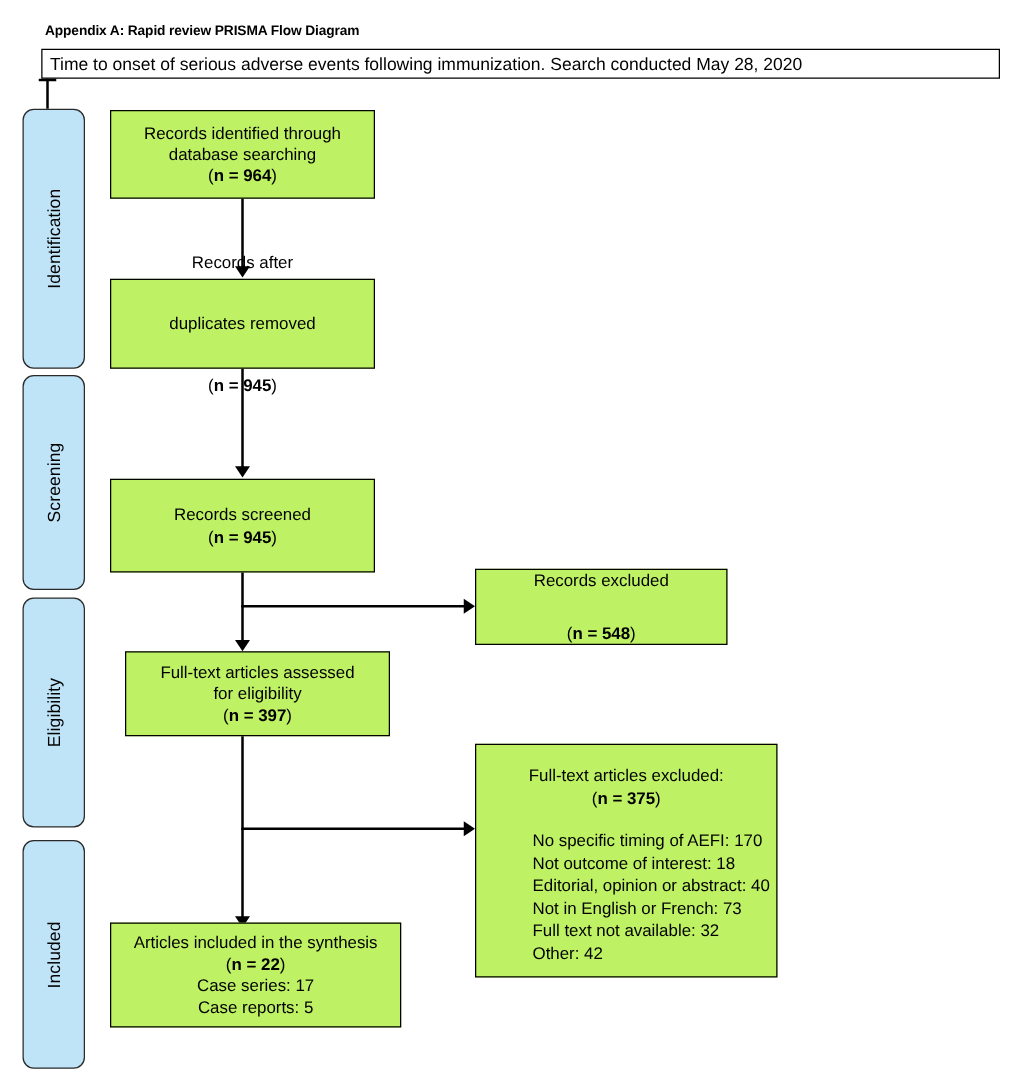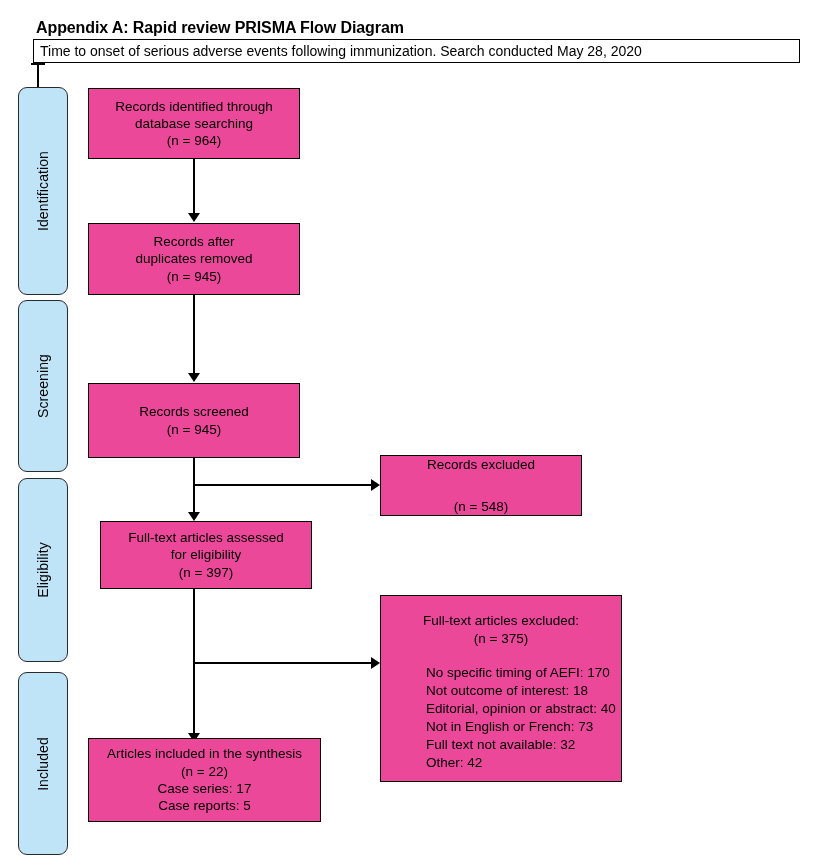--- a/index.html
+++ b/index.html
@@ -17,21 +17,21 @@
     height: 860px;
     background: #ffffff;
     overflow: hidden;
   }
 
   
   .page-title {
     position: absolute;
     left: 36px;
     top: 19px;
-    font-size: 16px;
+    font-size: 11px;
     font-weight: bold;
     letter-spacing: -0.1px;
     white-space: nowrap;
   }
   .header-box {
     position: absolute;
     left: 33px;
     top: 39px;
     width: 767px;
     height: 24px;
@@ -81,33 +81,33 @@
     transform: rotate(-90deg);
     white-space: nowrap;
     font-size: 14px;
     letter-spacing: 0.1px;
   }
 
   
   .fbox {
     position: absolute;
     border: 1.3px solid #000000;
-    background: #ec4899;
+    background: #bef264;
     box-sizing: border-box;
     display: flex;
     flex-direction: column;
     align-items: center;
     justify-content: center;
     text-align: center;
     font-size: 13.5px;
     line-height: 1.28;
     padding: 2px 6px;
   }
   .fbox .ln { display: block; white-space: nowrap; }
-  .nbold { font-weight: normal; }
+  .nbold { font-weight: bold; }
 
   
   .fbox.boxed-list {
     display: block;
     padding: 0;
   }
   .excl-head {
     text-align: center;
     padding-top: 16px;
     font-size: 13.5px;
@@ -178,21 +178,21 @@
 
   <div class="fbox" style="left:88px; top:88px; width:212px; height:71px;">
     <span class="ln">Records identified through</span>
     <span class="ln">database searching</span>
     <span class="ln"><span>(</span><span class="nbold">n = 964</span><span>)</span></span>
   </div>
 
   <div class="vline" style="left:193px; top:159px; height:56px;"></div>
   <div class="arrow-down" style="left:188px; top:213px;"></div>
 
-  <div class="fbox" style="left:88px; top:223px; width:212px; height:72px;">
+  <div class="fbox" style="left:88px; top:223px; width:212px; height:72px;gap:32px;">
     <span class="ln">Records after</span>
     <span class="ln">duplicates removed</span>
     <span class="ln"><span>(</span><span class="nbold">n = 945</span><span>)</span></span>
   </div>
 
   <div class="vline" style="left:193px; top:295px; height:80px;"></div>
   <div class="arrow-down" style="left:188px; top:373px;"></div>
 
   <div class="fbox" style="left:88px; top:383px; width:212px; height:75px;">
     <span class="ln">Records screened</span>

